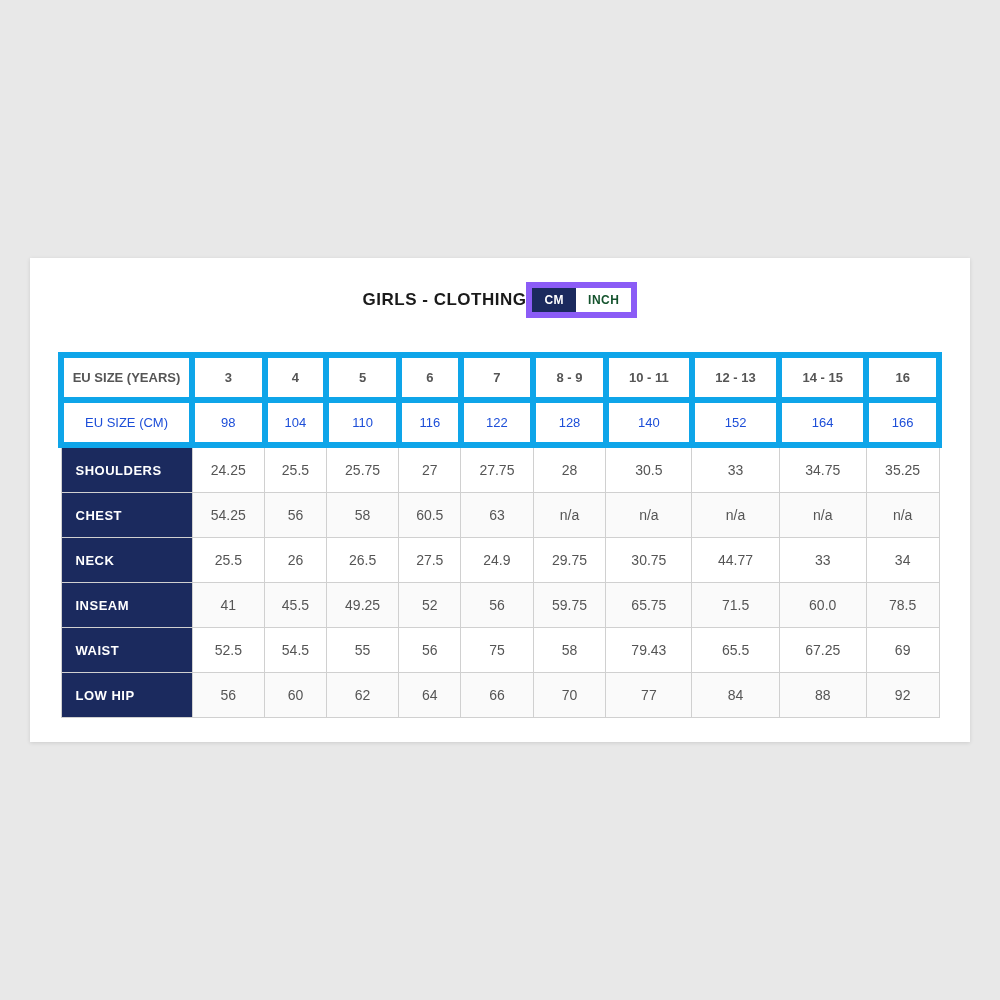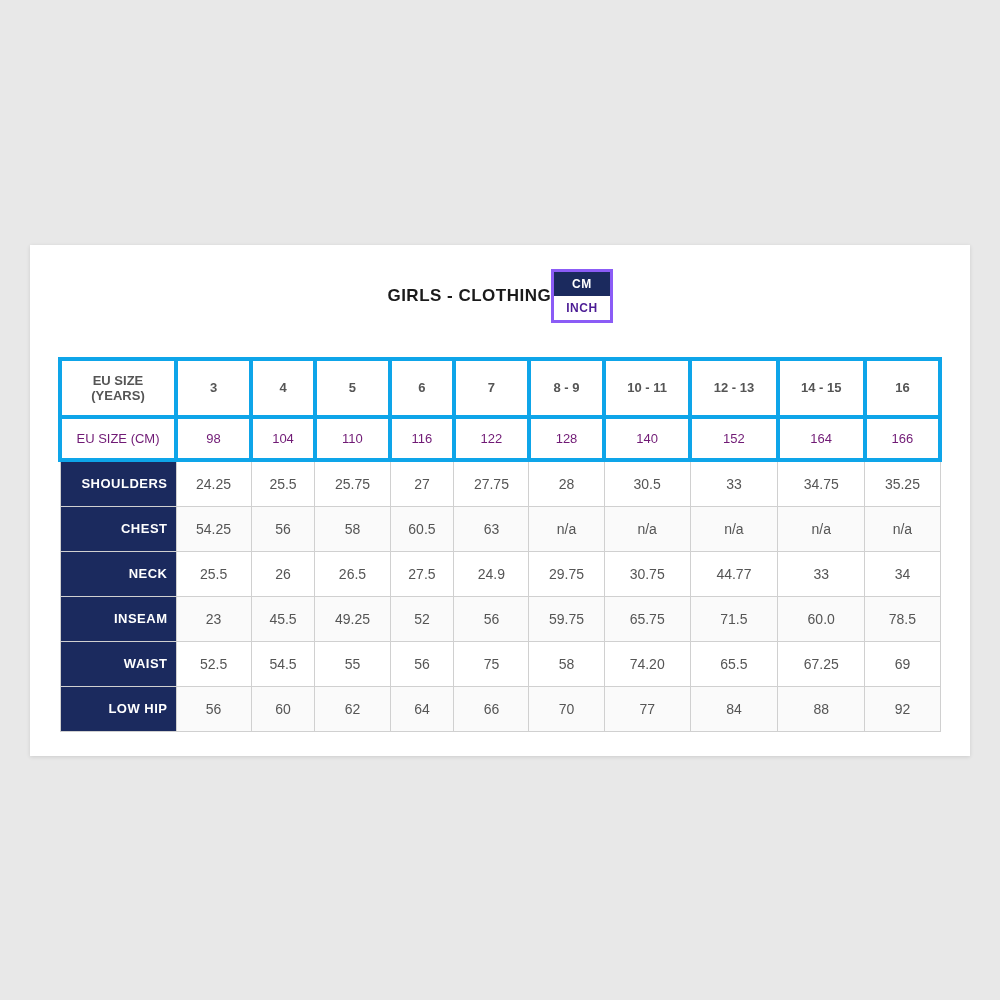--- a/index.html
+++ b/index.html
@@ -34,52 +34,51 @@
 
     .card-title {
       font-size: 17px;
       font-weight: 700;
       color: #1a1a1a;
       letter-spacing: 0.5px;
     }
 
     .unit-toggle {
       display: flex;
-      border: 3px solid #8b5cf6;
+      border: 6px solid #8b5cf6;
       overflow: hidden;
-      flex-direction: column;
     }
 
     .unit-btn {
       padding: 5px 12px;
       font-size: 12px;
       font-weight: 700;
       cursor: pointer;
       border: none;
       letter-spacing: 0.5px;
     }
 
     .unit-btn.active {
       background: #1b2a5e;
       color: #ffffff;
     }
 
     .unit-btn.inactive {
       background: #ffffff;
-      color: #4c1d95;
+      color: #14532d;
     }
 
     table {
       width: 100%;
       border-collapse: collapse;
       font-size: 14px;
     }
 
     thead tr th {
-      border: 4px solid #0ea5e9;
+      border: 6px solid #0ea5e9;
       padding: 12px 8px;
       text-align: center;
       font-weight: 400;
       color: #555;
       background: #fff;
     }
 
     thead tr th.row-label {
       background: #fff;
       color: #555;
@@ -94,42 +93,42 @@
       color: #555;
       font-size: 14px;
     }
 
     tbody tr td.row-label {
       background: #1b2a5e;
       color: #ffffff;
       font-weight: 700;
       font-size: 13px;
       letter-spacing: 0.5px;
-      text-align: right;
+      text-align: left;
       padding-left: 14px;
-      width: 116px;
+      width: 131px;
       margin-top: 31px;
     }
 
     tbody tr:nth-child(even) td:not(.row-label) {
       background: #fafafa;
     }
 
     tbody tr:nth-child(odd) td:not(.row-label) {
       background: #ffffff;
     }
 
     thead tr.eu-years th {
       font-weight: 700;
       color: #555;
       font-size: 13px;
     }
 
     thead tr.eu-cm th {
-      color: #701a75;
+      color: #1d4ed8;
       font-weight: 400;
       font-size: 13px;
     }
   </style>
 </head>
 <body>
 
 <div class="card">
   <div class="card-header">
     <span class="card-title">GIRLS - CLOTHING</span>
@@ -203,40 +202,40 @@
           <td>27.5</td>
           <td>24.9</td>
           <td>29.75</td>
           <td>30.75</td>
           <td>44.77</td>
           <td>33</td>
           <td>34</td>
         </tr>
         <tr>
           <td class="row-label">INSEAM</td>
-          <td>23</td>
+          <td>41</td>
           <td>45.5</td>
           <td>49.25</td>
           <td>52</td>
           <td>56</td>
           <td>59.75</td>
           <td>65.75</td>
           <td>71.5</td>
           <td>60.0</td>
           <td>78.5</td>
         </tr>
         <tr>
           <td class="row-label">WAIST</td>
           <td>52.5</td>
           <td>54.5</td>
           <td>55</td>
           <td>56</td>
           <td>75</td>
           <td>58</td>
-          <td>74.20</td>
+          <td>79.43</td>
           <td>65.5</td>
           <td>67.25</td>
           <td>69</td>
         </tr>
         <tr>
           <td class="row-label">LOW HIP</td>
           <td>56</td>
           <td>60</td>
           <td>62</td>
           <td>64</td>

